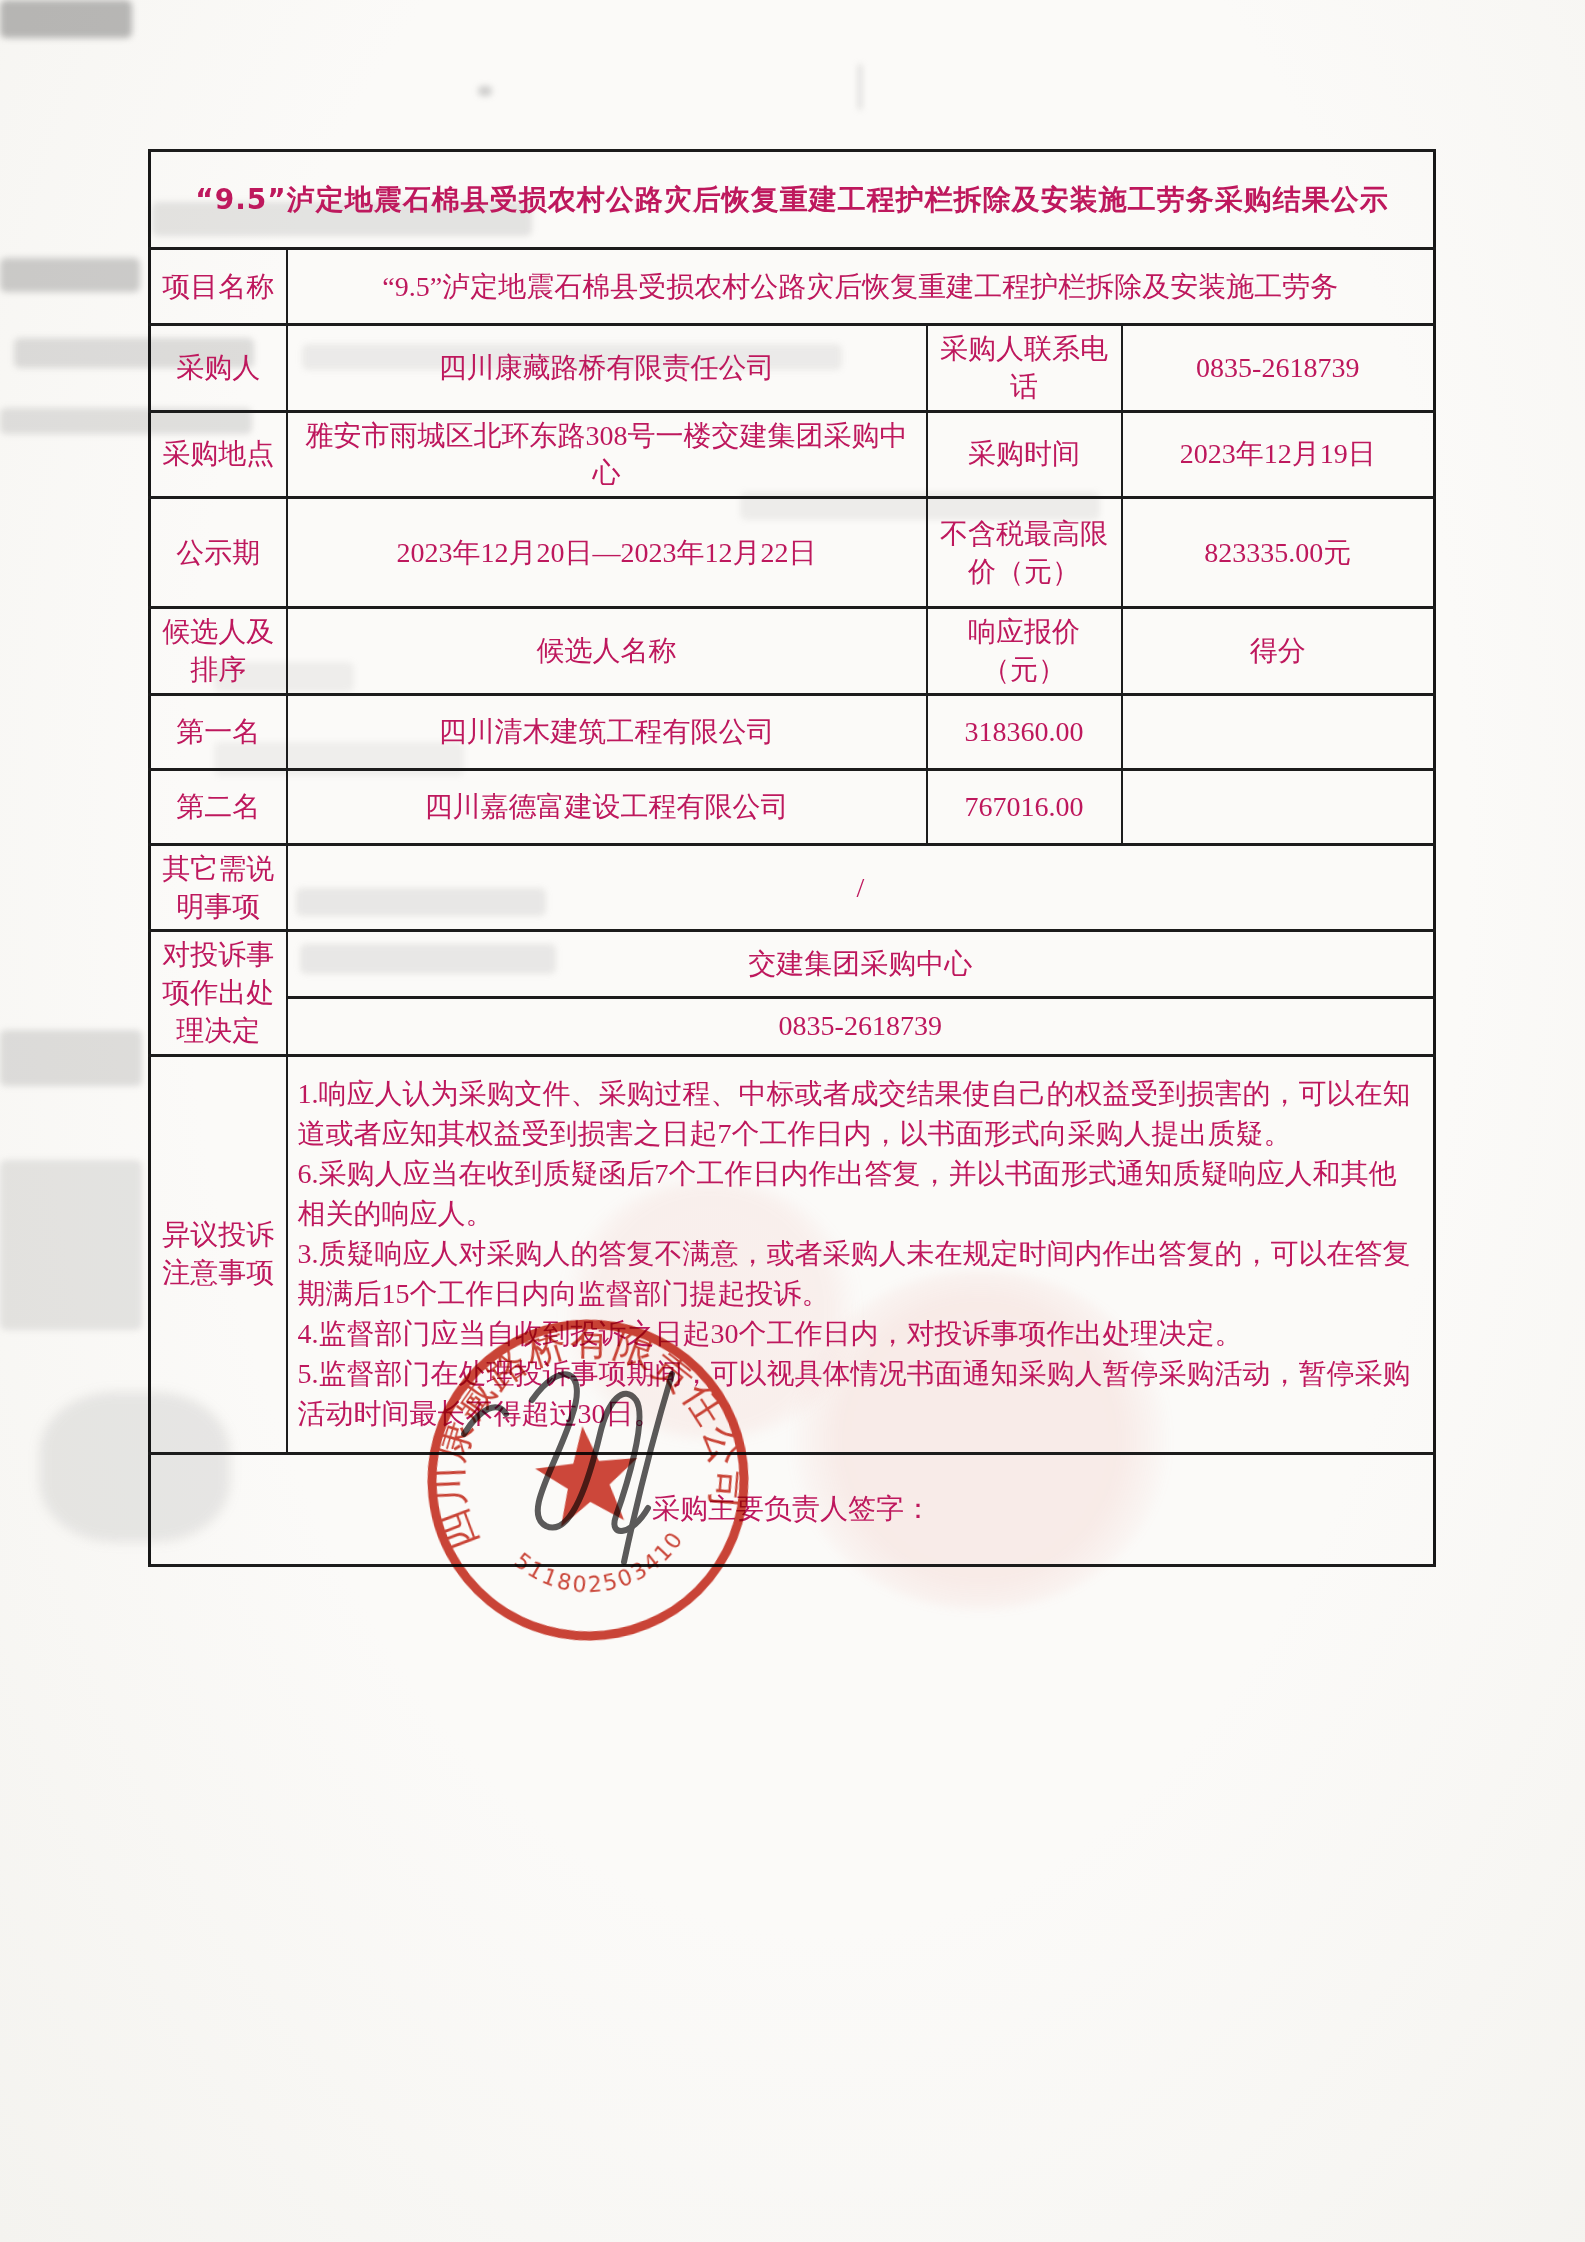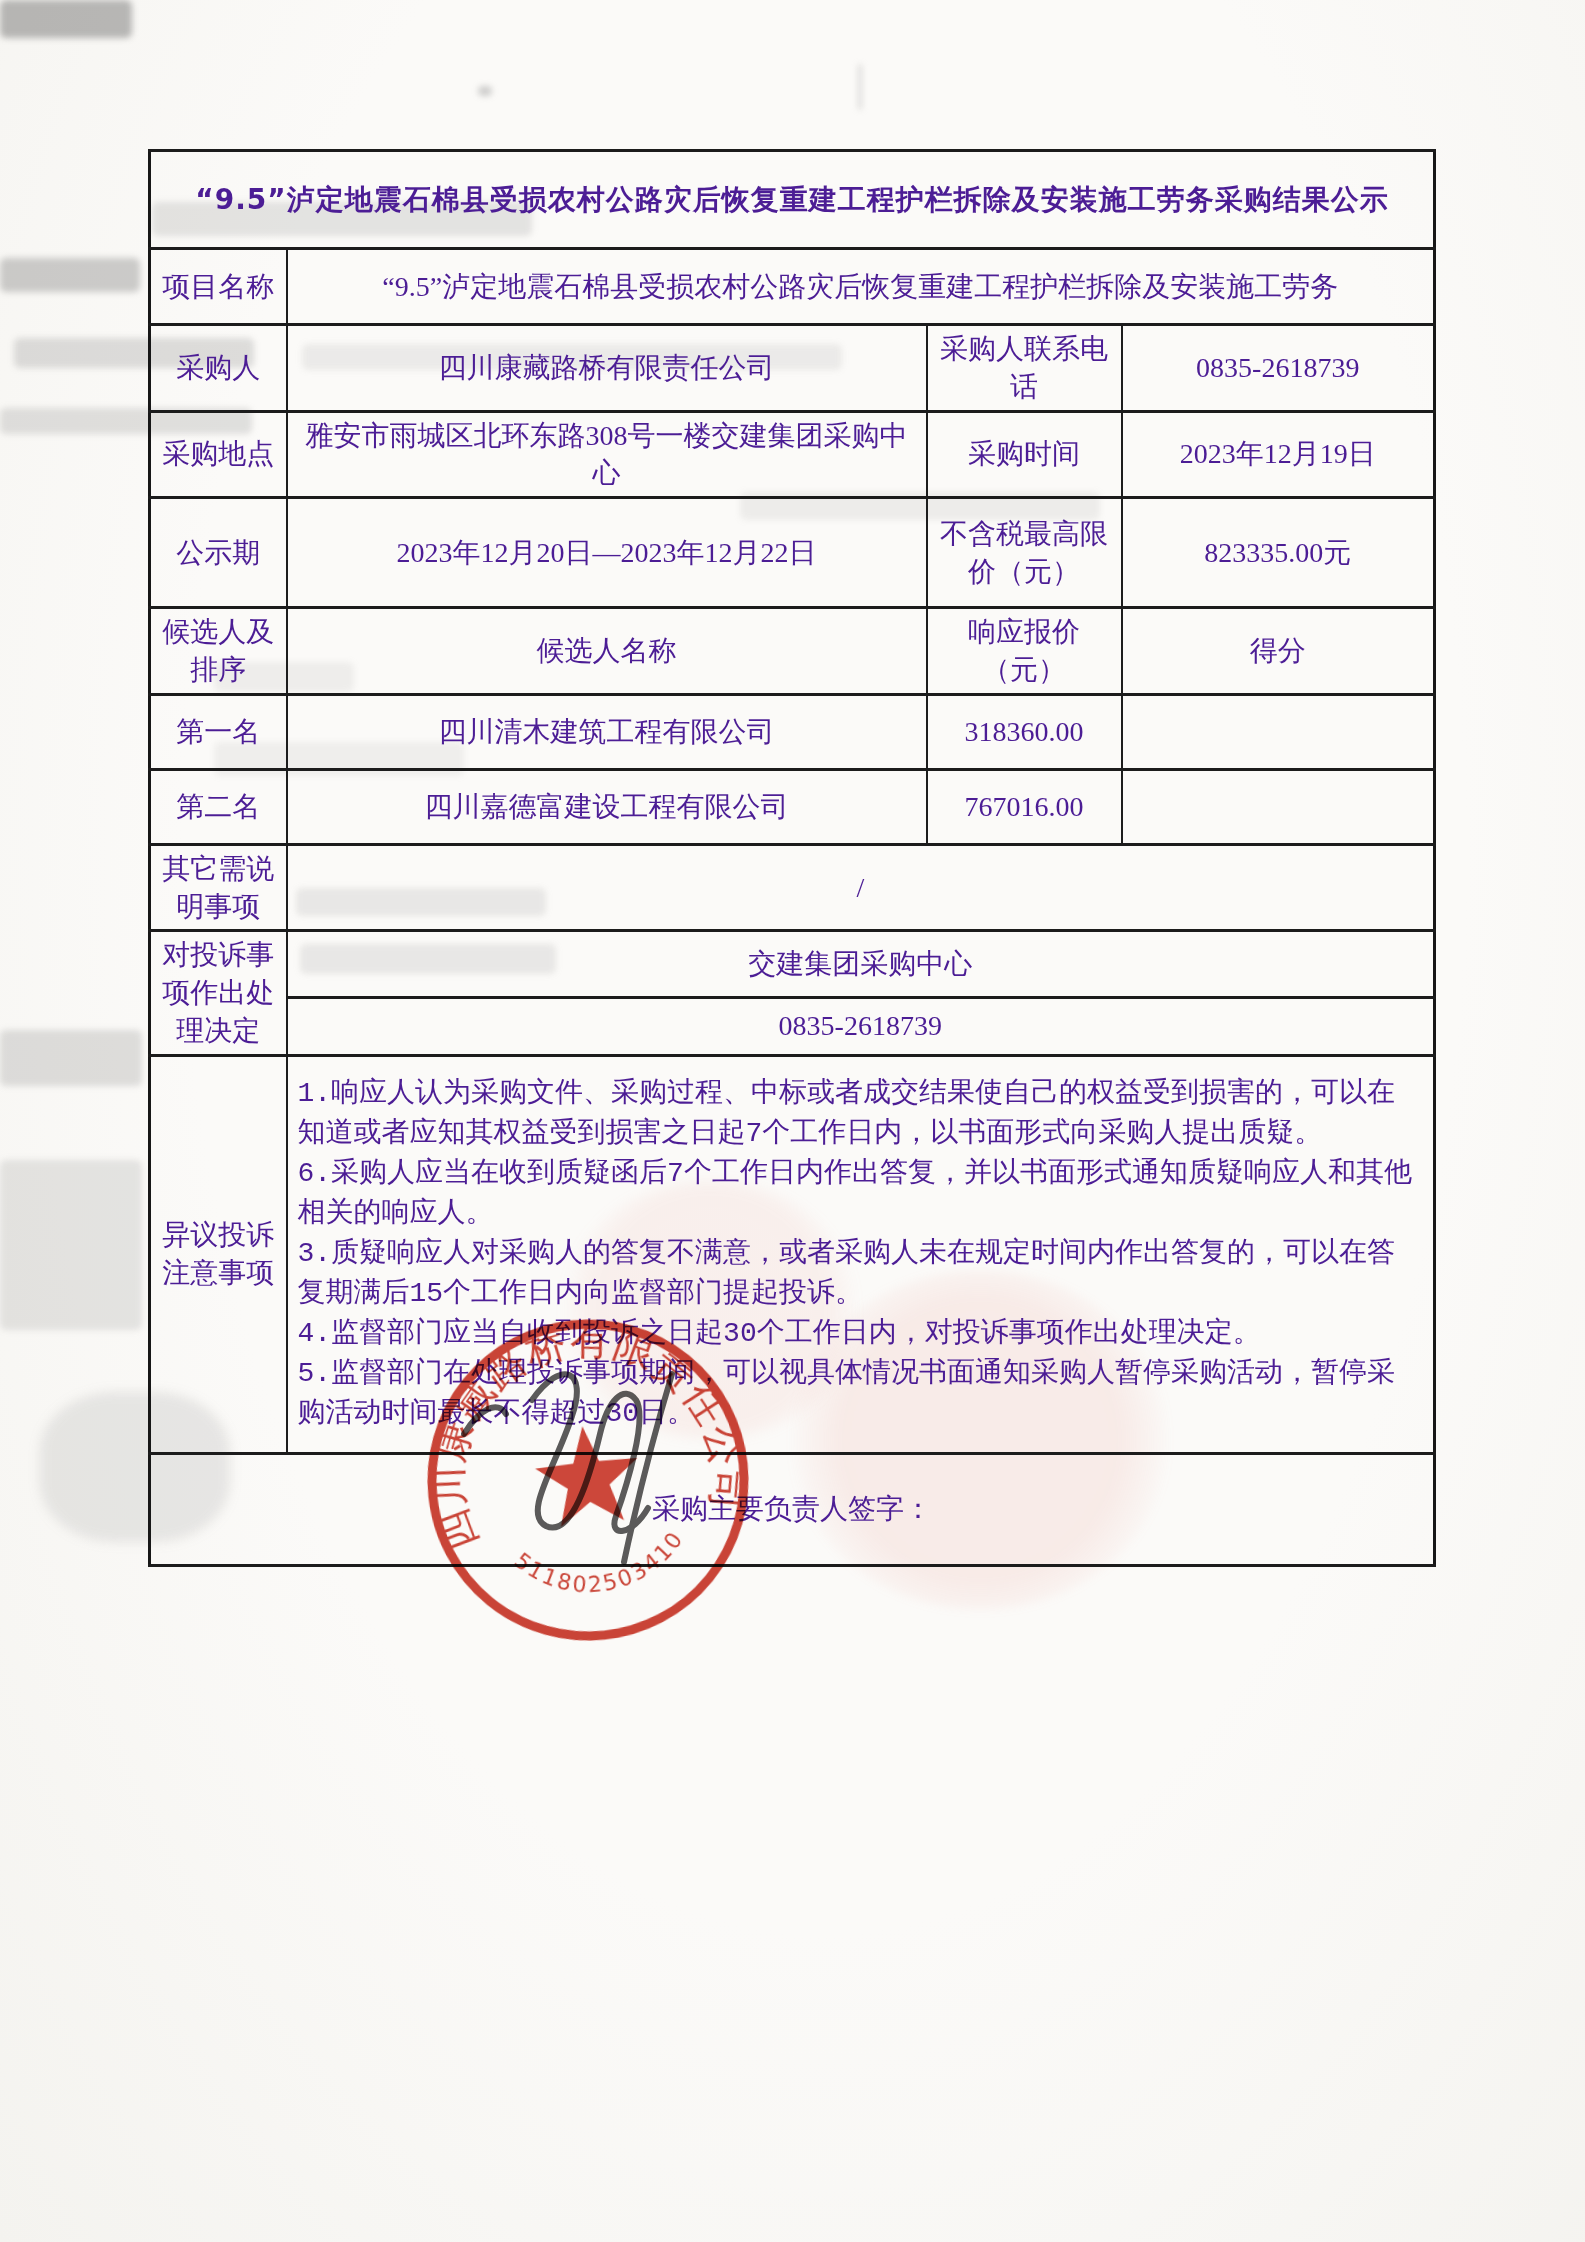--- a/index.html
+++ b/index.html
@@ -37,34 +37,34 @@
 
   
   table.doc{
     position:absolute; left:148px; top:149px; width:1285px;
     border-collapse:collapse; table-layout:fixed;
     border:3px solid #171717;
   }
   table.doc td{
     border:2px solid #1d1d1d;
     text-align:center; vertical-align:middle;
-    font-size:28px; line-height:1.35; color:#4c1d95;
+    font-size:28px; line-height:1.35; color:#be185d;
     padding:4px 10px;
     overflow:hidden;
   }
   table.doc tr{ border-top:3px solid #1c1c1c; border-bottom:3px solid #1c1c1c; }
 
   td.title-cell{
     font-family:"DejaVu Sans","Liberation Sans",sans-serif;
     font-weight:700; font-size:34px; line-height:46px;
     letter-spacing:1px; padding:2px 18px;
     color:#101010;
   }
   td.left-al{ text-align:left; padding-left:14px;margin-top:48px; }
-  .objection-text{ text-align:left; padding:34px 18px 6px 16px;font-family:Liberation Mono, monospace; }
+  .objection-text{ text-align:left; padding:34px 18px 6px 16px; }
   .objection-text div{ font-size:28px; line-height:40px; text-align:left; }
   td.sign-cell{
     text-align:left; padding-left:12px; font-size:30px; color:#262626;
   }
 
   
   .stamp{
     position:absolute; left:418px; top:1310px; width:340px; height:340px;
     mix-blend-mode:multiply; opacity:.92;
     transform:rotate(-6deg);

